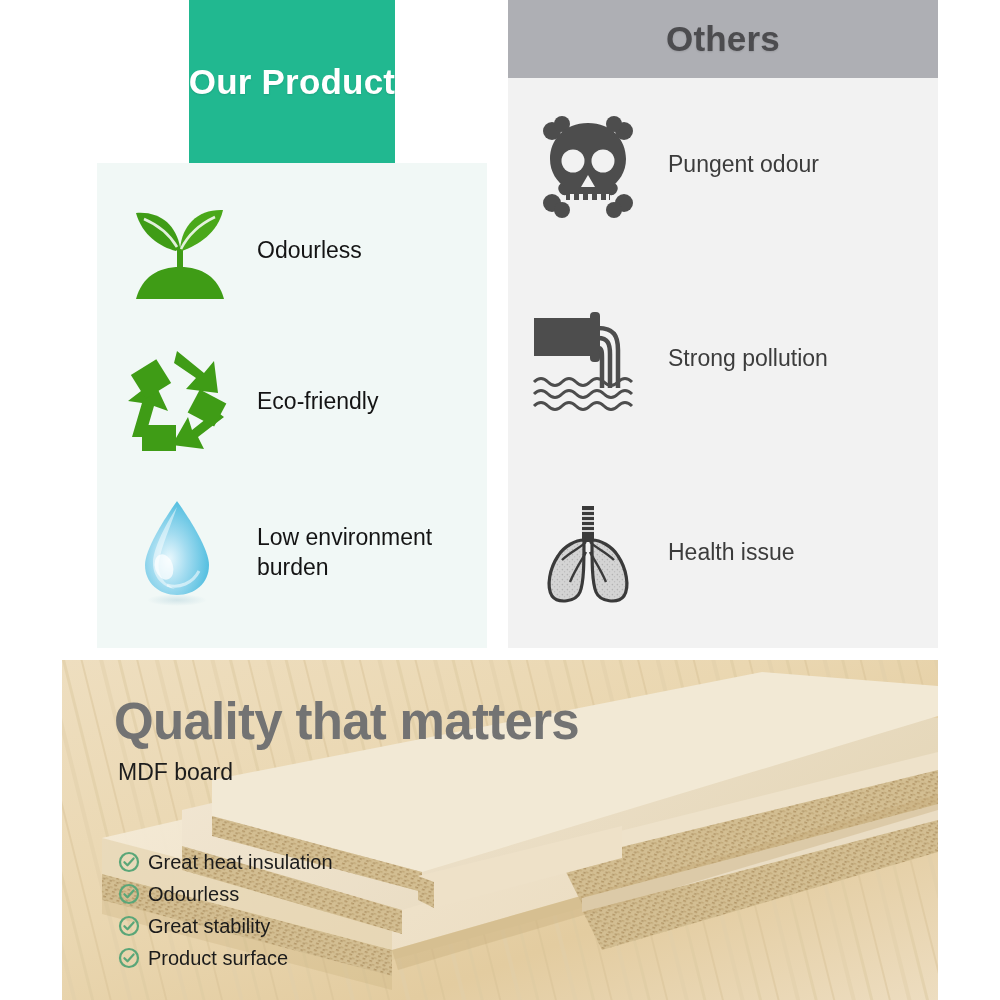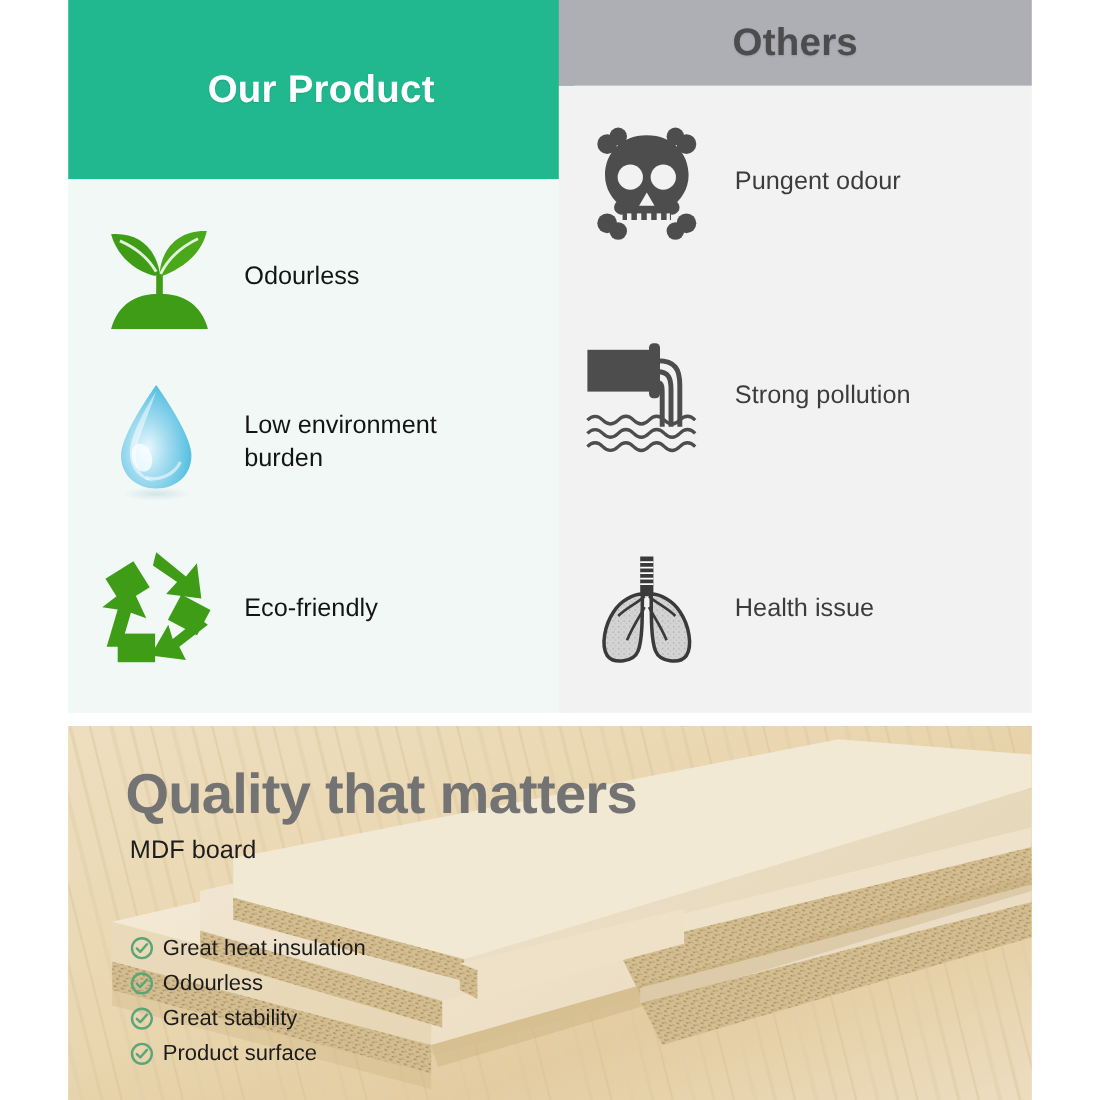--- a/index.html
+++ b/index.html
@@ -14,21 +14,21 @@
 
   
   .compare{
     position:absolute;left:0;top:0;width:1000px;height:648px;
     display:flex;
   }
   .col{
     position:absolute;top:0;height:648px;
     display:flex;flex-direction:column;
   }
-  .col-left{left:62px;width:460px;}
+  .col-left{left:62px;width:460px;align-items:center;}
   .col-right{left:508px;width:430px;justify-content:space-between;}
 
   .col-head{
     height:163px;
     display:flex;align-items:center;justify-content:center;
     box-sizing:border-box;
   }
   .col-left .col-head{background:#21b890;}
   .col-right .col-head{background:#aeafb4;}
 
@@ -111,20 +111,37 @@
             <svg width="115" height="112" viewBox="0 0 115 112" aria-hidden="true">
               <path d="M57 52 L57 90 L63 90 L63 52 Z" fill="#3f9c16"></path>
               <path d="M56 56 C40 52 22 40 16 18 C40 16 56 30 60 52 Z" fill="#3f9c16"></path>
               <path d="M24 24 C38 30 50 40 57 52" stroke="#ffffff" stroke-width="2.6" fill="none" opacity=".85"></path>
               <path d="M62 56 C78 50 98 38 103 15 C78 14 62 30 60 54 Z" fill="#4aa81a"></path>
               <path d="M95 22 C80 29 68 40 61 54" stroke="#ffffff" stroke-width="2.6" fill="none" opacity=".85"></path>
               <path d="M16 104 C22 82 38 72 60 72 C82 72 98 82 104 104 Z" fill="#3f9c16"></path>
             </svg>
           </div>
           <div class="feature-label">Odourless</div>
+        </div>
+
+        <div class="feature">
+          <div class="feature-icon">
+            <svg width="118" height="114" viewBox="0 0 118 114" aria-hidden="true">
+              <g fill="#3f9c16">
+                <path d="M59 6 L86 28 L96 16 L100 48 L68 44 L78 33 L56 18 Z"></path>
+                <path d="M14 92 L24 58 L10 56 L36 36 L50 66 L36 61 L27 92 Z"></path>
+                <path d="M106 72 L80 92 L86 104 L54 100 L70 72 L74 85 L98 66 Z"></path>
+                <rect x="24" y="80" width="34" height="26"></rect>
+                <rect x="18" y="20" width="30" height="28" transform="rotate(-32 33 34)"></rect>
+                <rect x="74" y="50" width="30" height="26" transform="rotate(28 89 63)"></rect>
+              </g>
+              <path d="M52 52 L66 52 L59 64 Z" fill="#f1f8f6"></path>
+            </svg>
+          </div>
+          <div class="feature-label">Eco-friendly</div>
         </div>
 
         <div class="feature">
           <div class="feature-icon">
             <svg width="92" height="112" viewBox="0 0 92 112" aria-hidden="true">
               <defs>
                 <radialGradient id="dropg" cx="38%" cy="62%" r="62%">
                   <stop offset="0%" stop-color="#eaf8fd"></stop>
                   <stop offset="45%" stop-color="#a3dcf0"></stop>
                   <stop offset="100%" stop-color="#55bfe0"></stop>
@@ -135,37 +152,20 @@
                 </radialGradient>
               </defs>
               <ellipse cx="46" cy="103" rx="30" ry="6" fill="url(#shadg)"></ellipse>
               <path d="M46 4 C46 4 14 48 14 68 C14 86 28 98 46 98 C64 98 78 86 78 68 C78 48 46 4 46 4 Z" fill="url(#dropg)"></path>
               <path d="M46 10 C46 10 22 46 22 66 C22 80 31 90 44 92 C30 86 26 74 28 64 C31 48 40 28 46 10 Z" fill="#ffffff" opacity=".5"></path>
               <ellipse cx="33" cy="70" rx="9" ry="13" fill="#ffffff" opacity=".72" transform="rotate(-18 33 70)"></ellipse>
               <path d="M36 88 C48 92 62 86 68 74" stroke="#ffffff" stroke-width="3" fill="none" opacity=".55"></path>
             </svg>
           </div>
           <div class="feature-label">Low environment burden</div>
-        </div>
-
-        <div class="feature">
-          <div class="feature-icon">
-            <svg width="118" height="114" viewBox="0 0 118 114" aria-hidden="true">
-              <g fill="#3f9c16">
-                <path d="M59 6 L86 28 L96 16 L100 48 L68 44 L78 33 L56 18 Z"></path>
-                <path d="M14 92 L24 58 L10 56 L36 36 L50 66 L36 61 L27 92 Z"></path>
-                <path d="M106 72 L80 92 L86 104 L54 100 L70 72 L74 85 L98 66 Z"></path>
-                <rect x="24" y="80" width="34" height="26"></rect>
-                <rect x="18" y="20" width="30" height="28" transform="rotate(-32 33 34)"></rect>
-                <rect x="74" y="50" width="30" height="26" transform="rotate(28 89 63)"></rect>
-              </g>
-              <path d="M52 52 L66 52 L59 64 Z" fill="#f1f8f6"></path>
-            </svg>
-          </div>
-          <div class="feature-label">Eco-friendly</div>
         </div>
 
       </div>
     </div>
 
     <div class="col col-right">
       <div class="col-head">
         <div class="col-head-title">Others</div>
       </div>
       <div class="col-body">

